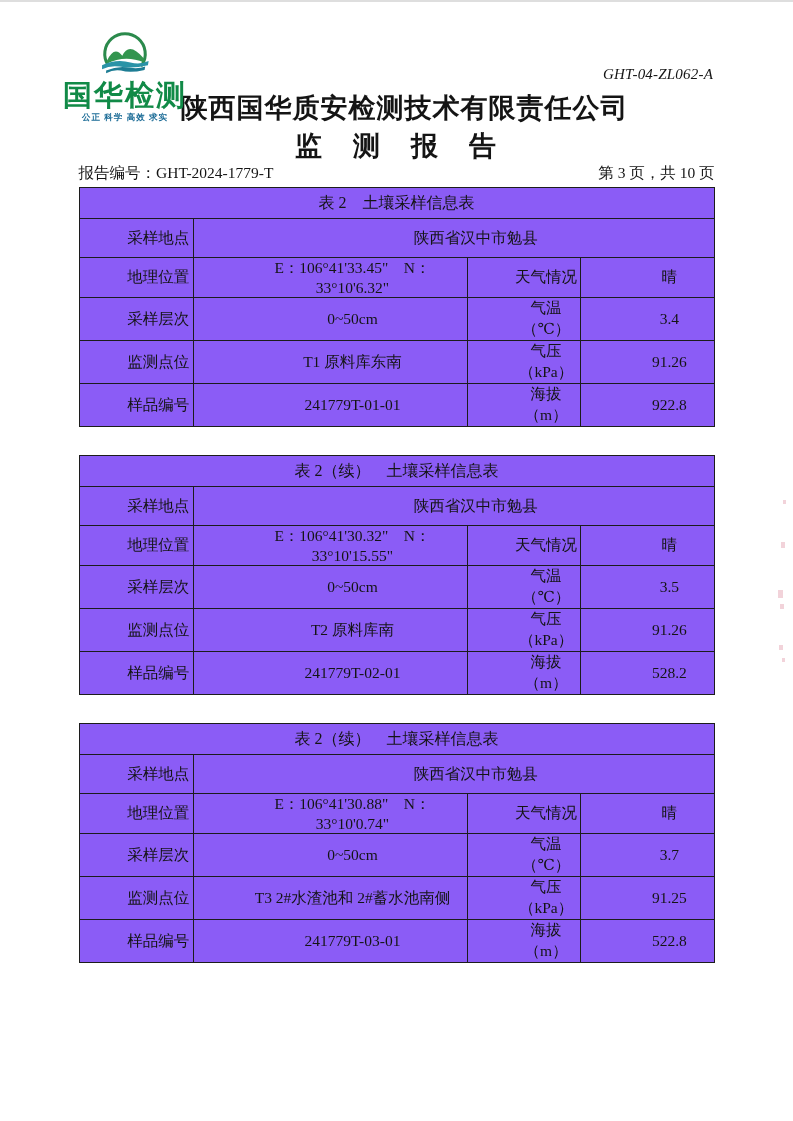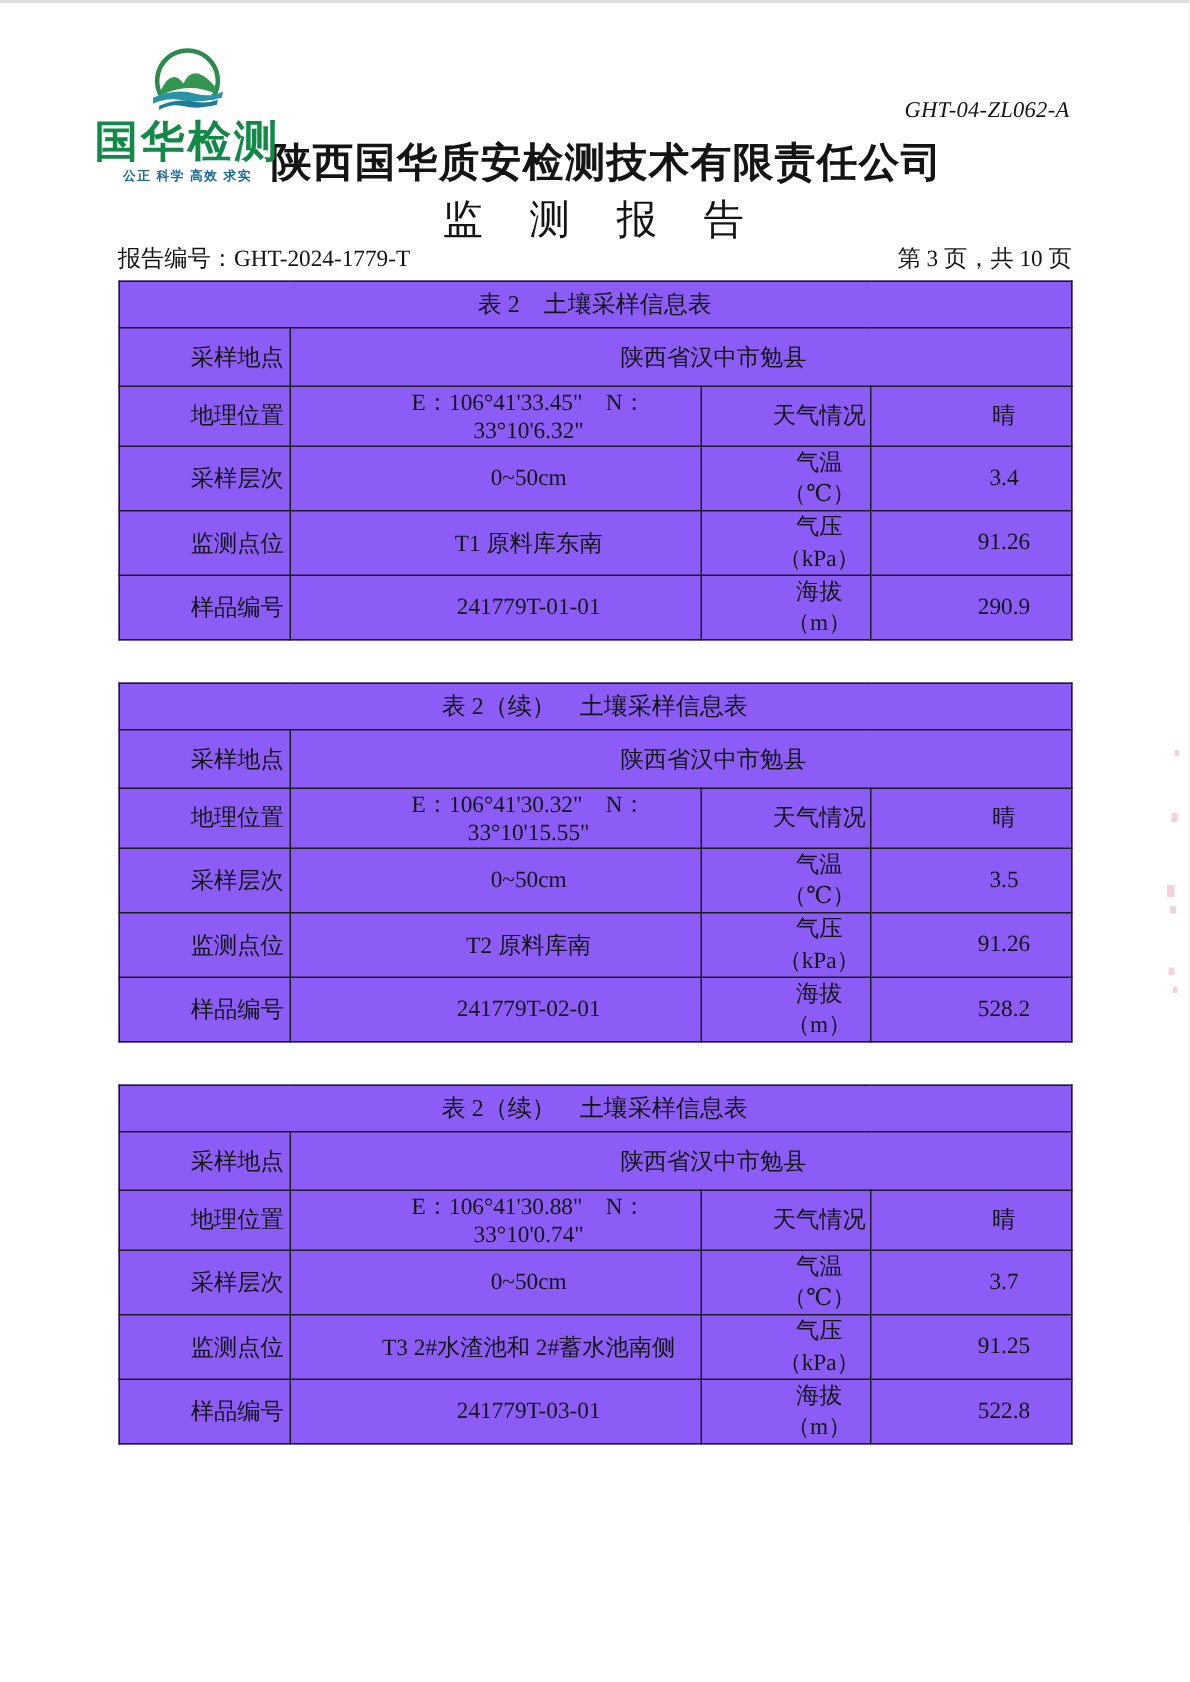--- a/index.html
+++ b/index.html
@@ -25,21 +25,21 @@
   
   .doc-code { position:absolute; top:66px; right:80px; font-size:15px; letter-spacing:0.2px;font-style:italic; }
   .company-name {
     margin:93px 0 0 16px; text-align:center;
     font-family:"Liberation Sans","DejaVu Sans",sans-serif;
     font-weight:bold; font-size:27px; line-height:1.15; letter-spacing:1px;
   }
   .report-title {
     margin:7px 0 0 0; text-align:center;
     font-family:"Liberation Sans","DejaVu Sans",sans-serif;
-    font-weight:normal; font-size:27px; line-height:1.15; letter-spacing:2px;
+    font-weight:bold; font-size:27px; line-height:1.15; letter-spacing:2px;
   }
   .meta-row {
     width:636px; margin:1px auto 0; display:flex; justify-content:space-between;
     font-size:15.5px; line-height:20px; padding-bottom:2px;
   }
 
   
   .tables-wrap { width:636px; margin:0 auto; }
   table.info-table {
     border-collapse:collapse; width:636px; table-layout:fixed;
@@ -120,21 +120,21 @@
       <tr class="row-data">
         <td>监测点位</td>
         <td>T1 原料库东南</td>
         <td>气压（kPa）</td>
         <td>91.26</td>
       </tr>
       <tr class="row-data">
         <td>样品编号</td>
         <td>241779T-01-01</td>
         <td>海拔（m）</td>
-        <td>290.9</td>
+        <td>922.8</td>
       </tr>
     </tbody>
       </table>
 
     <table class="info-table">
       <colgroup>
           <col class="col1">
           <col class="col2">
           <col class="col3">
           <col class="col4">

